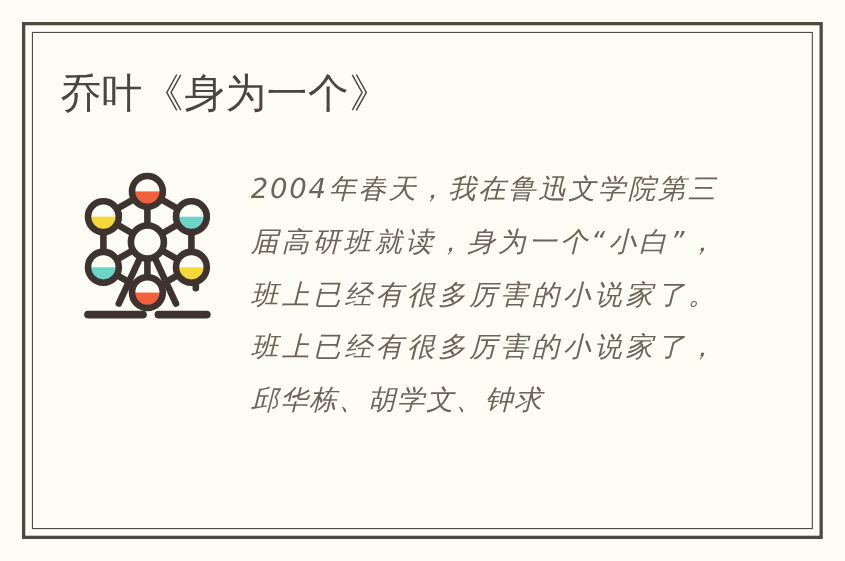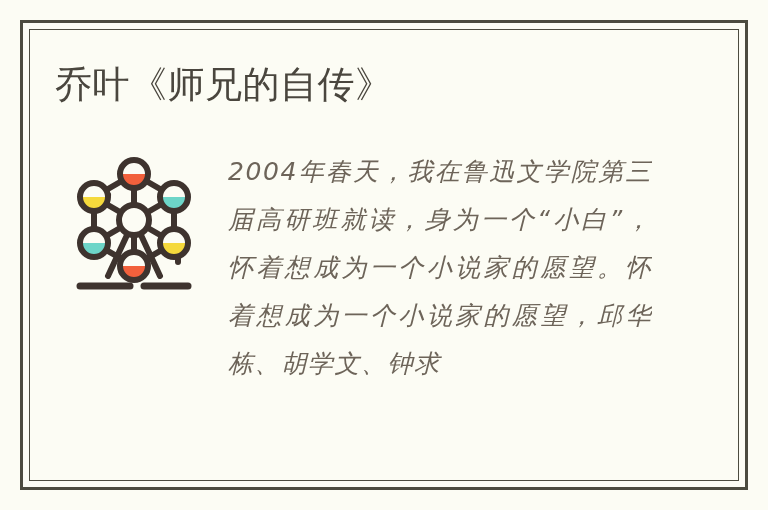--- a/index.html
+++ b/index.html
@@ -101,21 +101,21 @@
   }
 </style>
 </head>
 <body>
 
 <div class="page">
 
   <div class="frame-outer"></div>
   <div class="frame-inner"></div>
 
-  <div class="title">乔叶《师兄的自传》</div>
+  <div class="title">乔叶《身为一个》</div>
 
   <div class="content">
 
     <div class="icon-wrap">
       <svg viewBox="0 0 124 140" xmlns="http://www.w3.org/2000/svg">
         <g fill="none" stroke="#3e332e" stroke-width="6" stroke-linecap="round" stroke-linejoin="round">
 
           <path d="M62 22 L102 45 L102 91 L62 114 L22 91 L22 45 Z"></path>
 
           <path d="M62 68 L62 22"></path>
@@ -186,16 +186,16 @@
           <circle cx="62" cy="114" r="14" fill="none" stroke="#3e332e" stroke-width="6"></circle>
         </g>
 
         <g stroke="#3e332e" stroke-width="7" stroke-linecap="round">
           <path d="M8 134 L58 134"></path>
           <path d="M72 134 L116 134"></path>
         </g>
       </svg>
     </div>
 
-    <div class="body-text">2004年春天，我在鲁迅文学院第三届高研班就读，身为一个“小白”，怀着想成为一个小说家的愿望。怀着想成为一个小说家的愿望，邱华栋、胡学文、钟求</div>
+    <div class="body-text">2004年春天，我在鲁迅文学院第三届高研班就读，身为一个“小白”，班上已经有很多厉害的小说家了。班上已经有很多厉害的小说家了，邱华栋、胡学文、钟求</div>
 
   </div>
 </div>
 
 </body></html>

